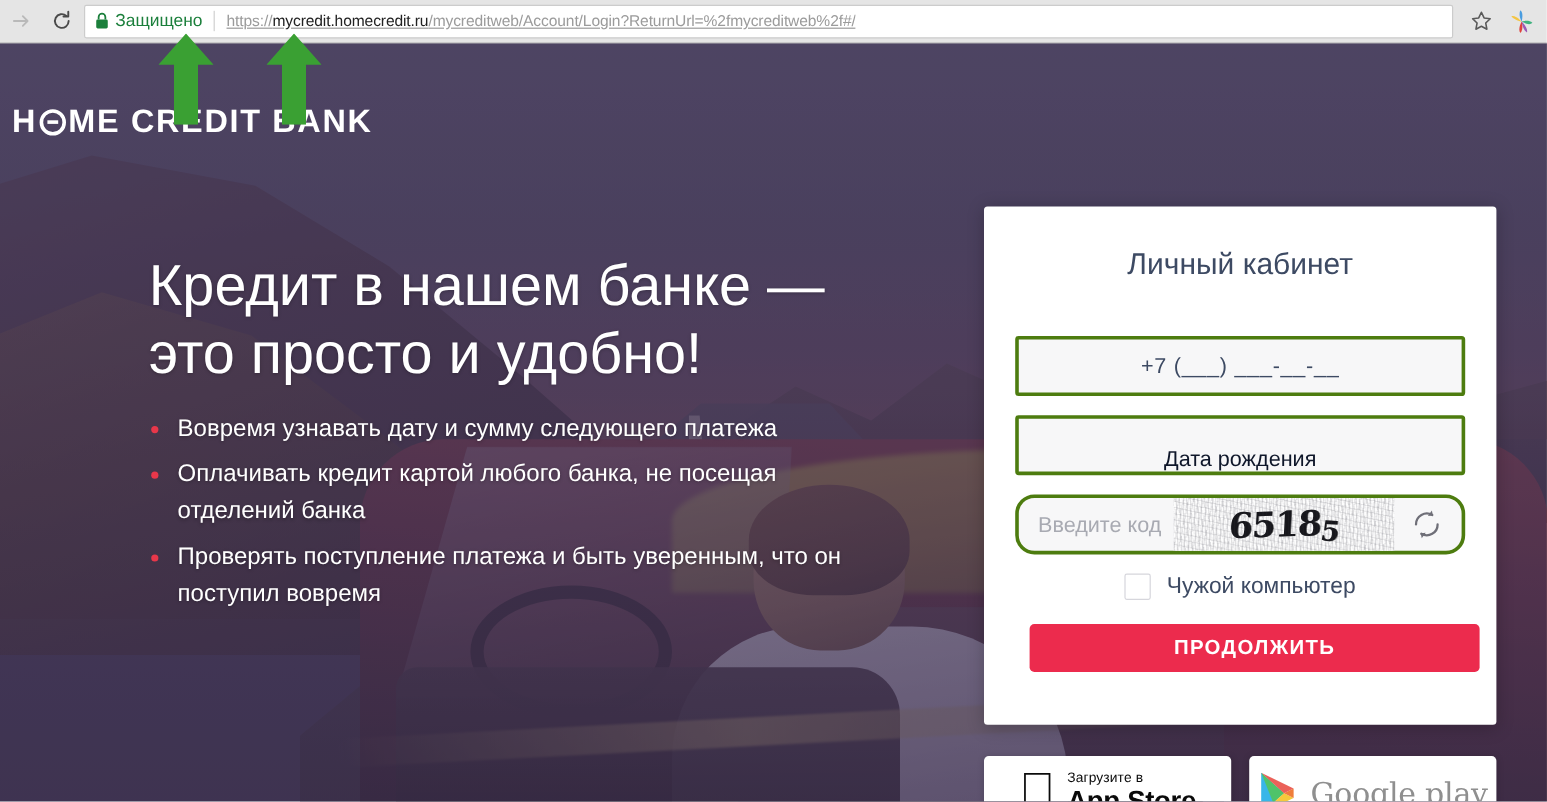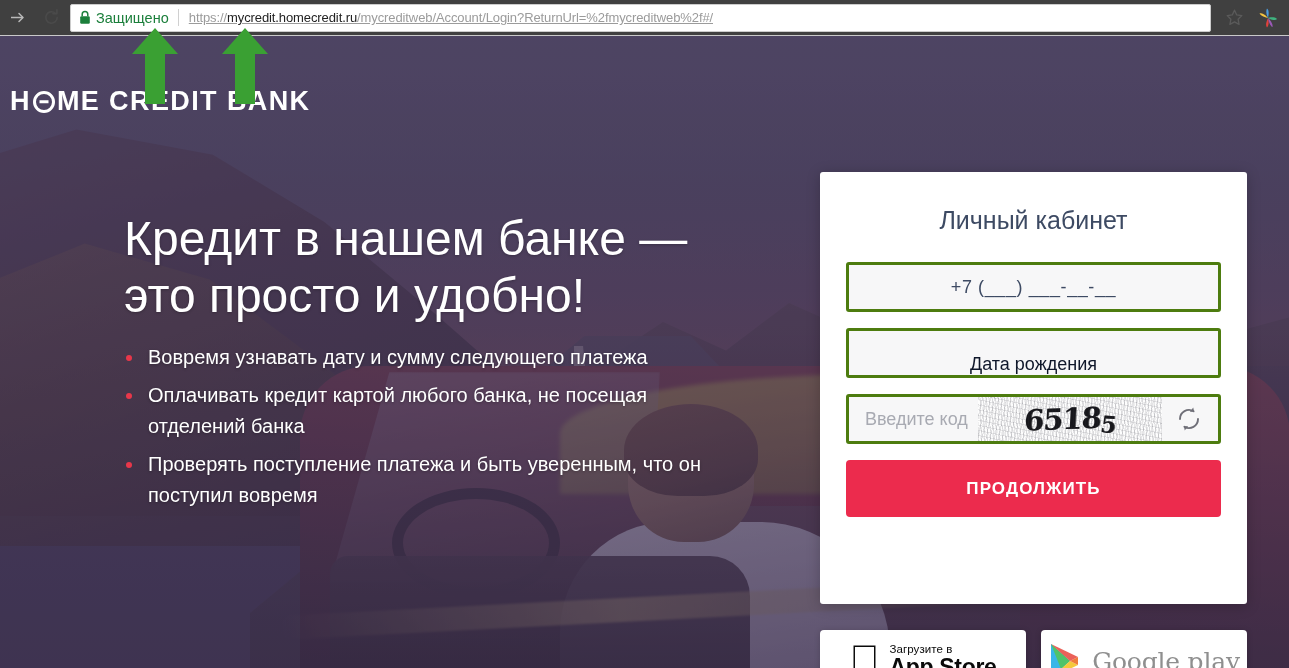--- a/index.html
+++ b/index.html
@@ -19,21 +19,21 @@
     height: 668px;
     overflow: hidden;
   }
 
   
   .browser-bar {
     position: absolute;
     left: 0; top: 0;
     width: 1289px;
     height: 36px;
-    background: #404040;
+    background: #e5e5e5;
     border-bottom: 1px solid #c9c9c9;
     display: flex;
     align-items: center;
     z-index: 30;
   }
 
   .nav-btn {
     width: 34px; height: 34px;
     display: flex; align-items: center; justify-content: center;
     flex: none;
@@ -302,41 +302,42 @@
     border-radius: 3px;
     box-shadow: 0 2px 14px rgba(0,0,0,.22);
     z-index: 15;
     padding: 34px 26px 0;
   }
   .card-title {
     text-align: center;
     font-size: 25px;
     color: #3d4a63;
     font-weight: 400;
-    margin-bottom: 27px;
+    margin-bottom: 45px;
   }
 
   .field {
     height: 50px;
     background: #f7f7f8;
     border: 3px solid #4d7c0f;
     border-radius: 3px;
     margin-bottom: 16px;
     display: flex;
     align-items: center;
     justify-content: center;
     font-size: 18px;
   }
   .field.phone { color: #3d4a63; letter-spacing: .6px; }
   .field.dob { color: #0f172a; align-items: flex-end; }
 
   .field.captcha {
     justify-content: flex-start;
     padding: 0 6px 0 16px;
     gap: 0;
+    border-radius: 16px;
   }
   .captcha-ph {
     color: #a8aab2;
     font-size: 18px;
     flex: none;
     white-space: nowrap;
   }
   .captcha-img {
     flex: 1 1 auto;
     height: 44px;
@@ -398,30 +399,31 @@
     background: #fff;
     flex: none;
   }
   .cbox-label {
     font-size: 19px;
     color: #3d4a63;
   }
 
   .submit {
     width: 100%;
-    height: 57px;
+    height: 40px;
     background: #ec2b4d;
     border: none;
     border-radius: 4px;
     color: #ffffff;
     font-size: 17px;
     font-weight: 700;
     letter-spacing: 1.1px;
     font-family: inherit;
     cursor: pointer;
+    margin-left: 12px;
   }
 
   
   .badges {
     position: absolute;
     left: 820px; top: 594px;
     width: 427px;
     display: flex;
     justify-content: space-between;
     z-index: 15;
@@ -567,20 +569,24 @@
         <div class="refresh-btn">
           <svg width="30" height="30" viewBox="0 0 30 30">
             <path d="M24 15 a9 9 0 0 1 -13.6 7.8" stroke="#6f6f78" stroke-width="1.9" fill="none" stroke-linecap="round"></path>
             <path d="M6 15 a9 9 0 0 1 13.6 -7.8" stroke="#6f6f78" stroke-width="1.9" fill="none" stroke-linecap="round"></path>
             <path d="M19.2 3.4 L20.1 7.6 L15.9 8.0 Z" fill="#6f6f78"></path>
             <path d="M10.8 26.6 L9.9 22.4 L14.1 22.0 Z" fill="#6f6f78"></path>
           </svg>
         </div>
       </div>
 
+      <div class="checkbox-row">
+        <span class="cbox"></span>
+        <span class="cbox-label">Чужой компьютер</span>
+      </div>
 
       <button class="submit">ПРОДОЛЖИТЬ</button>
     </div>
 
     <div class="badges">
       <div class="badge">
         <span class="apple-glyph"></span>
         <span class="appstore-text">
           <span class="small">Загрузите в</span>
           <span class="big">App Store</span>

